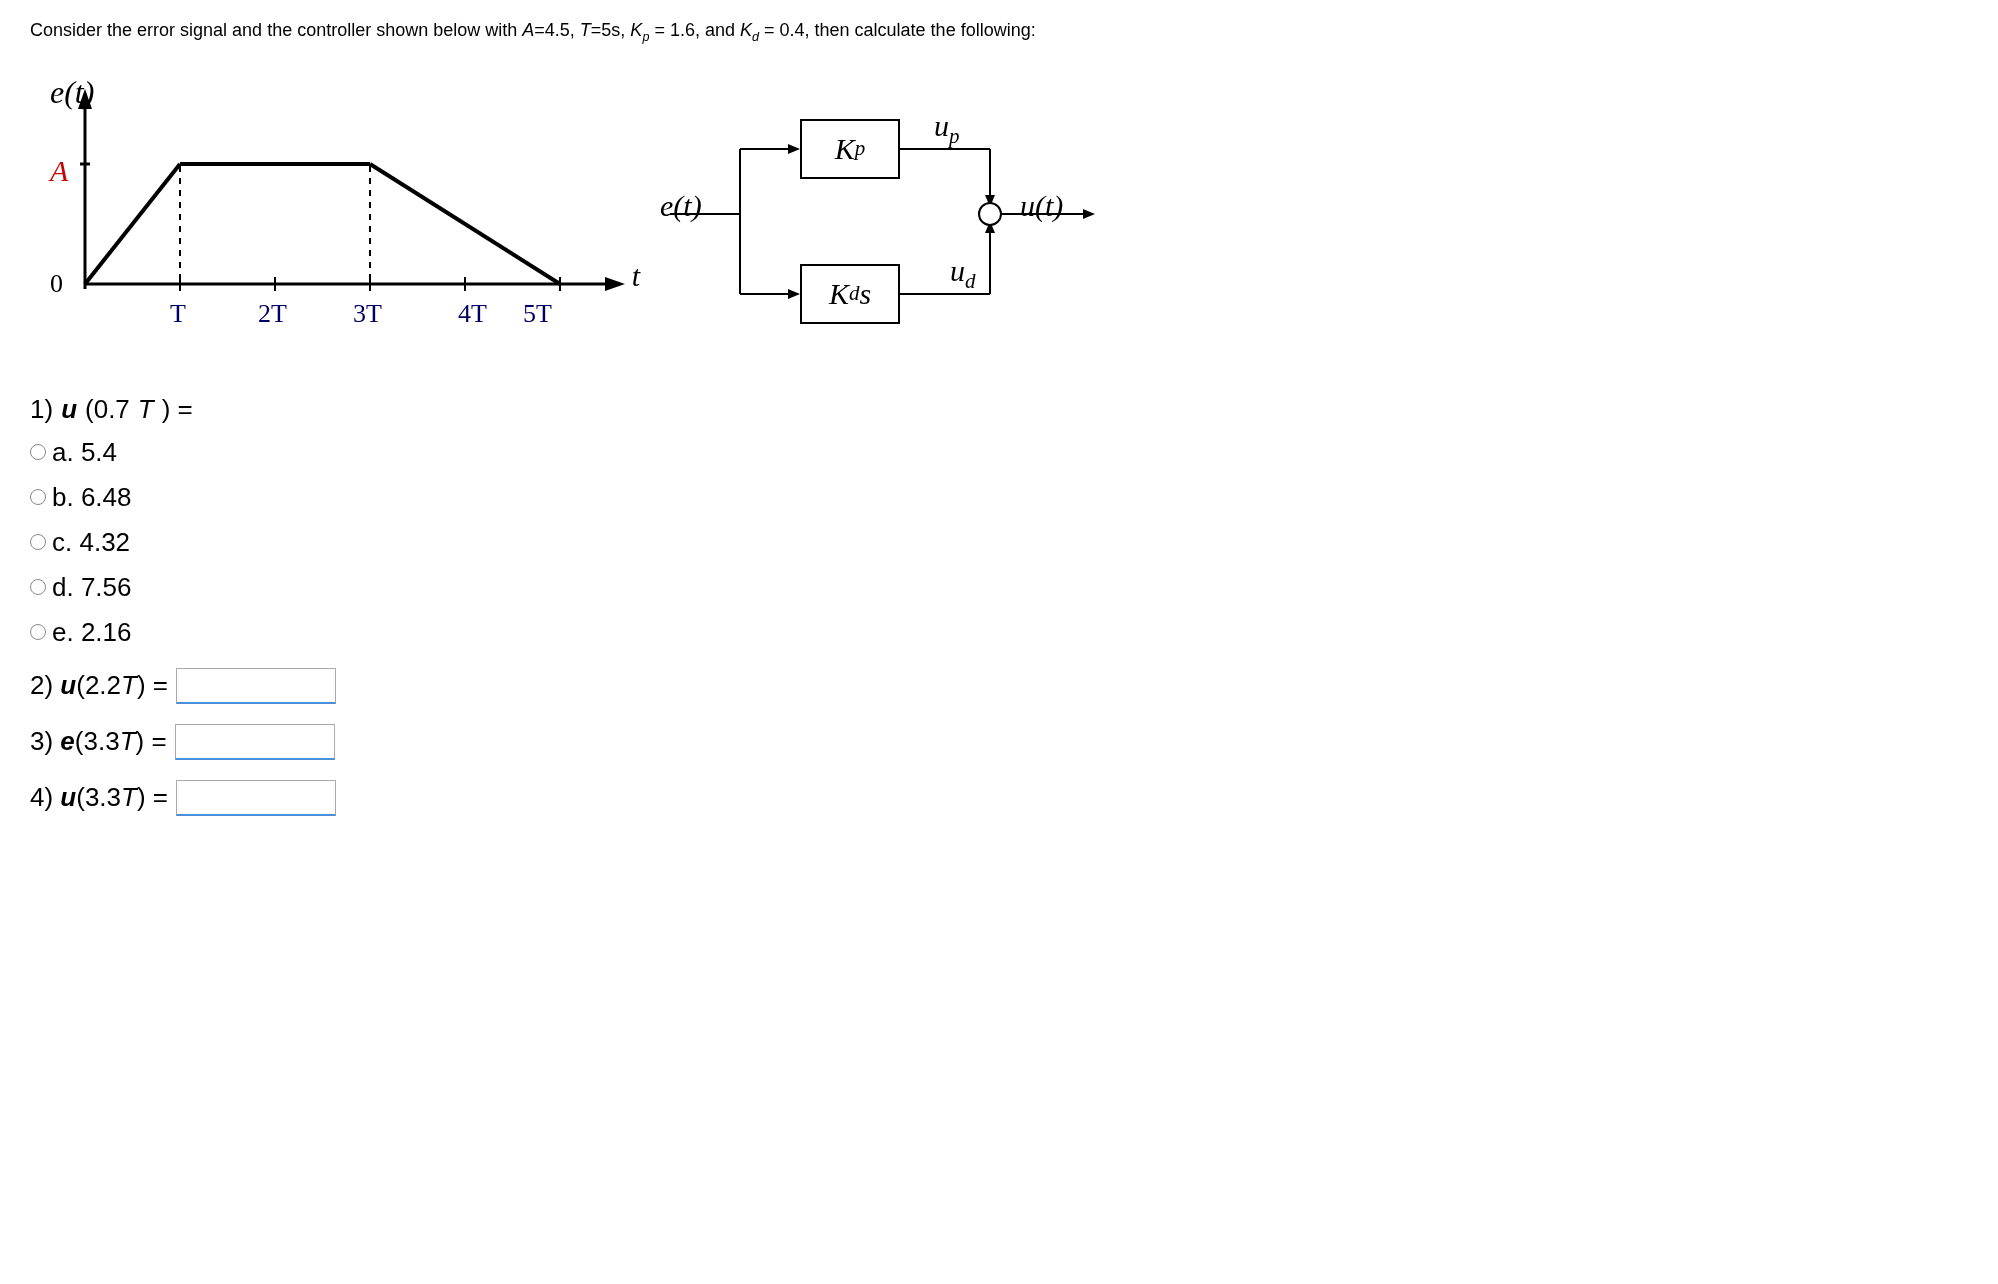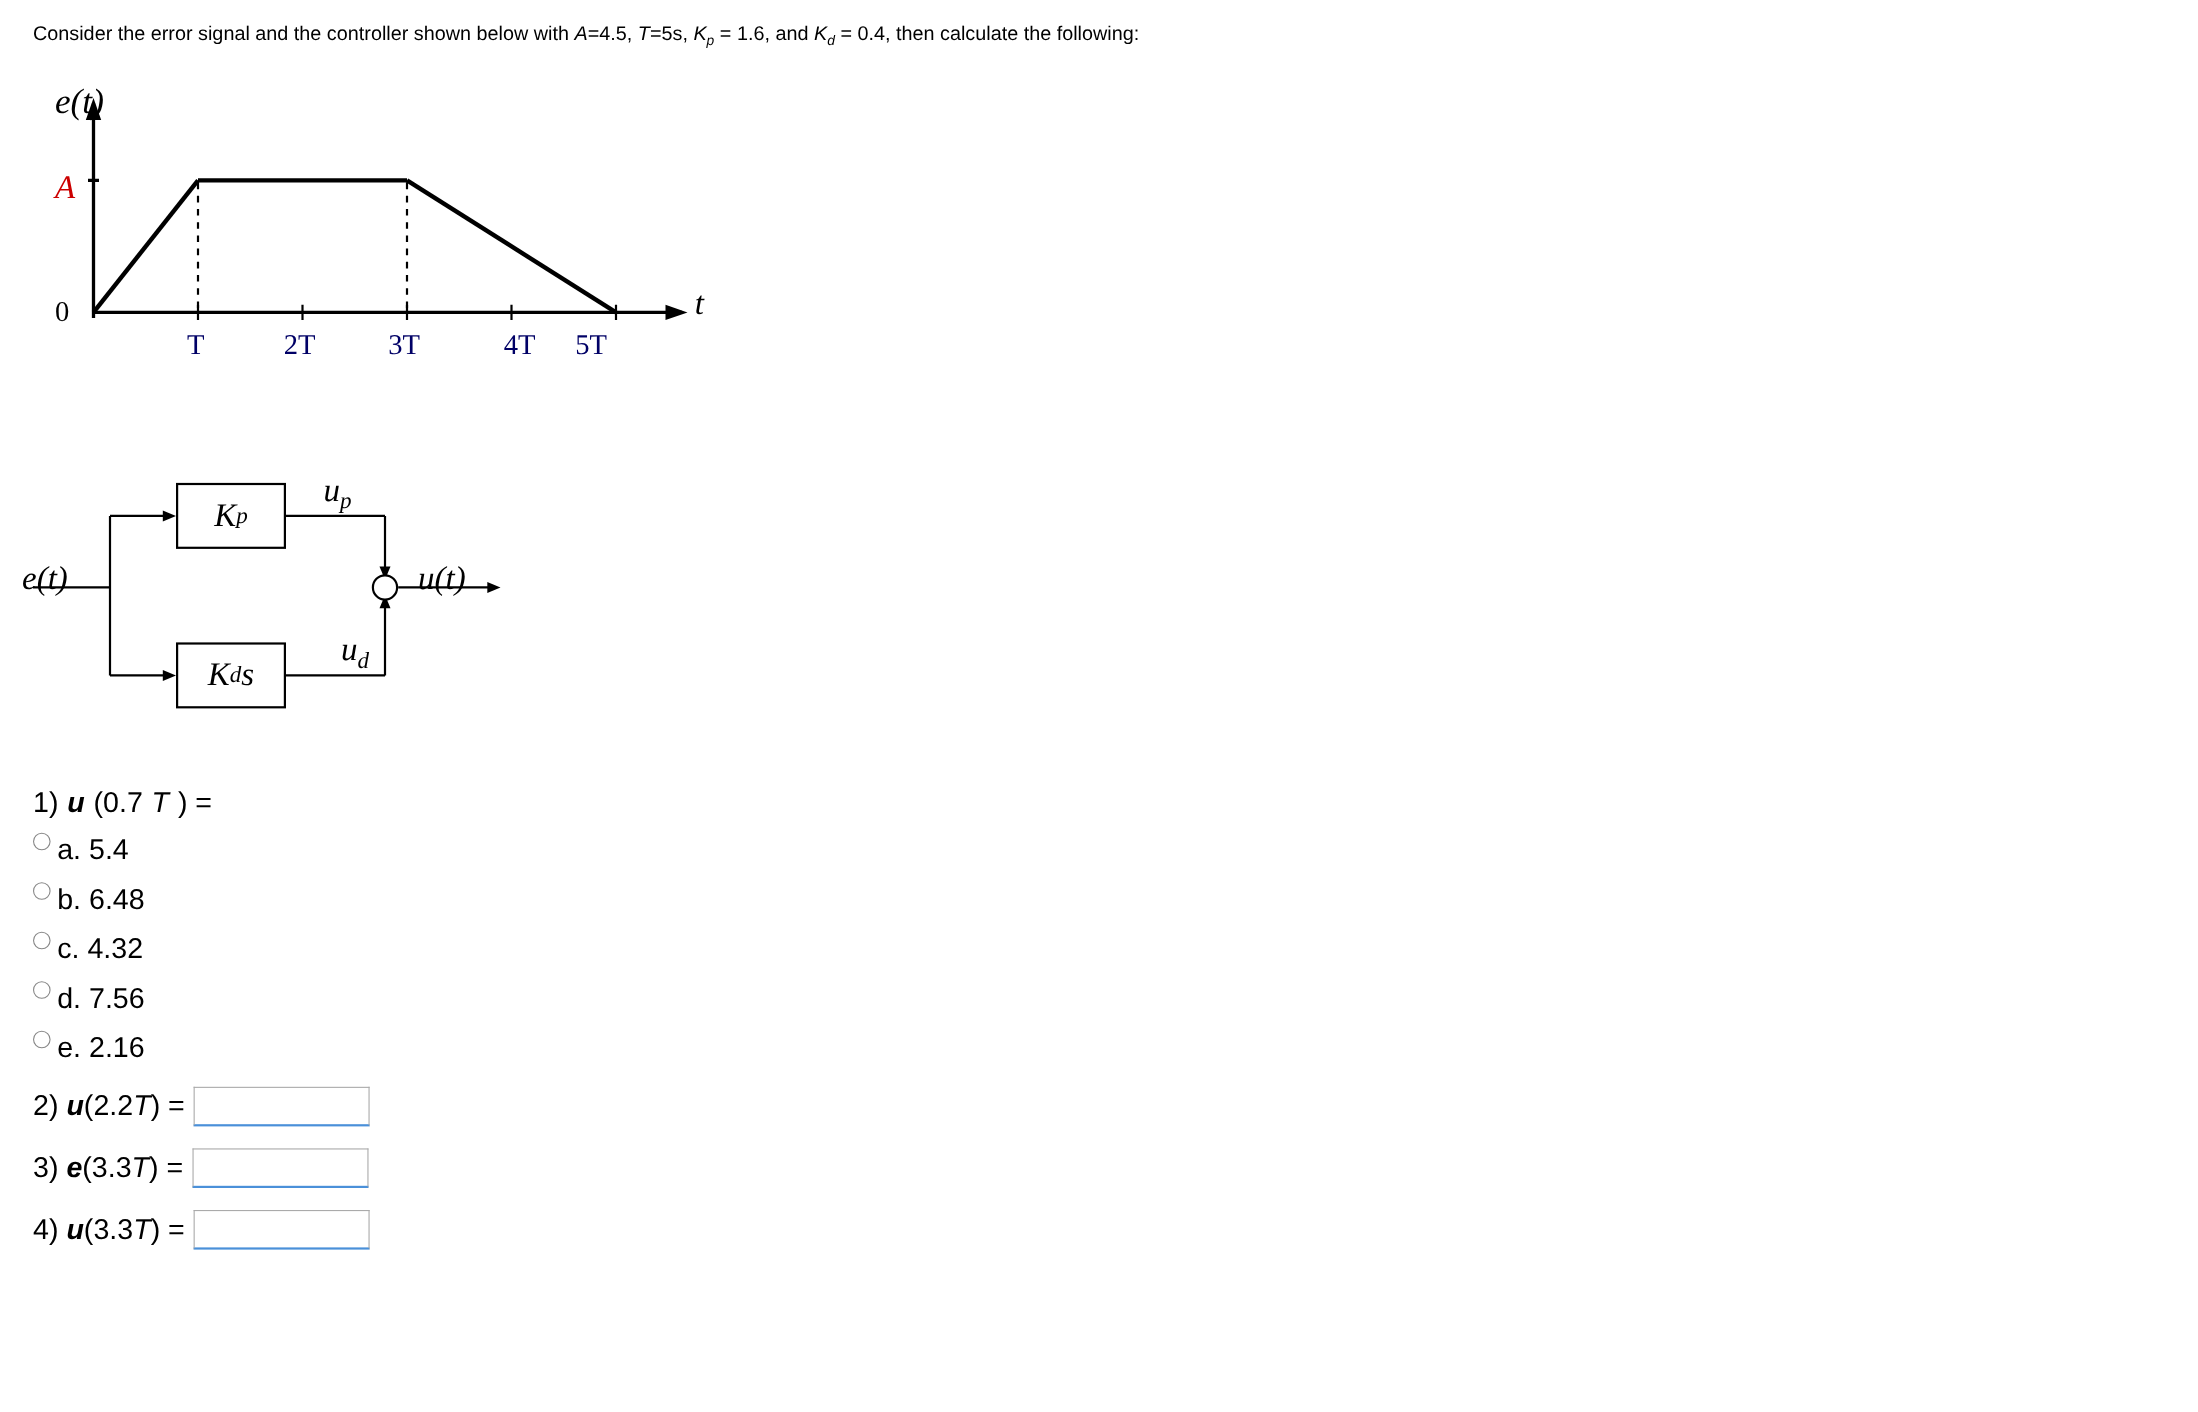--- a/index.html
+++ b/index.html
@@ -25,21 +25,20 @@
     .sub {
       font-size: 0.7em;
       vertical-align: sub;
       font-style: italic;
     }
     .diagrams {
       display: flex;
       align-items: flex-start;
       gap: 40px;
       margin-bottom: 40px;
-      flex-direction: column;
     }
     .graph-container {
       position: relative;
       width: 600px;
       height: 280px;
     }
     .graph-label-y {
       position: absolute;
       top: 0;
       left: 20px;
@@ -107,21 +106,21 @@
     }
     .q-header {
       margin-bottom: 12px;
       margin-top: 20px;
       display: flex;
       align-items: center;
       gap: 8px;
     }
     .option {
       display: flex;
-      align-items: flex-start;
+      align-items: center;
       gap: 6px;
       margin-bottom: 14px;
     }
     .radio {
       width: 16px;
       height: 16px;
       border: 1.5px solid #888;
       border-radius: 50%;
       flex-shrink: 0;
     }

